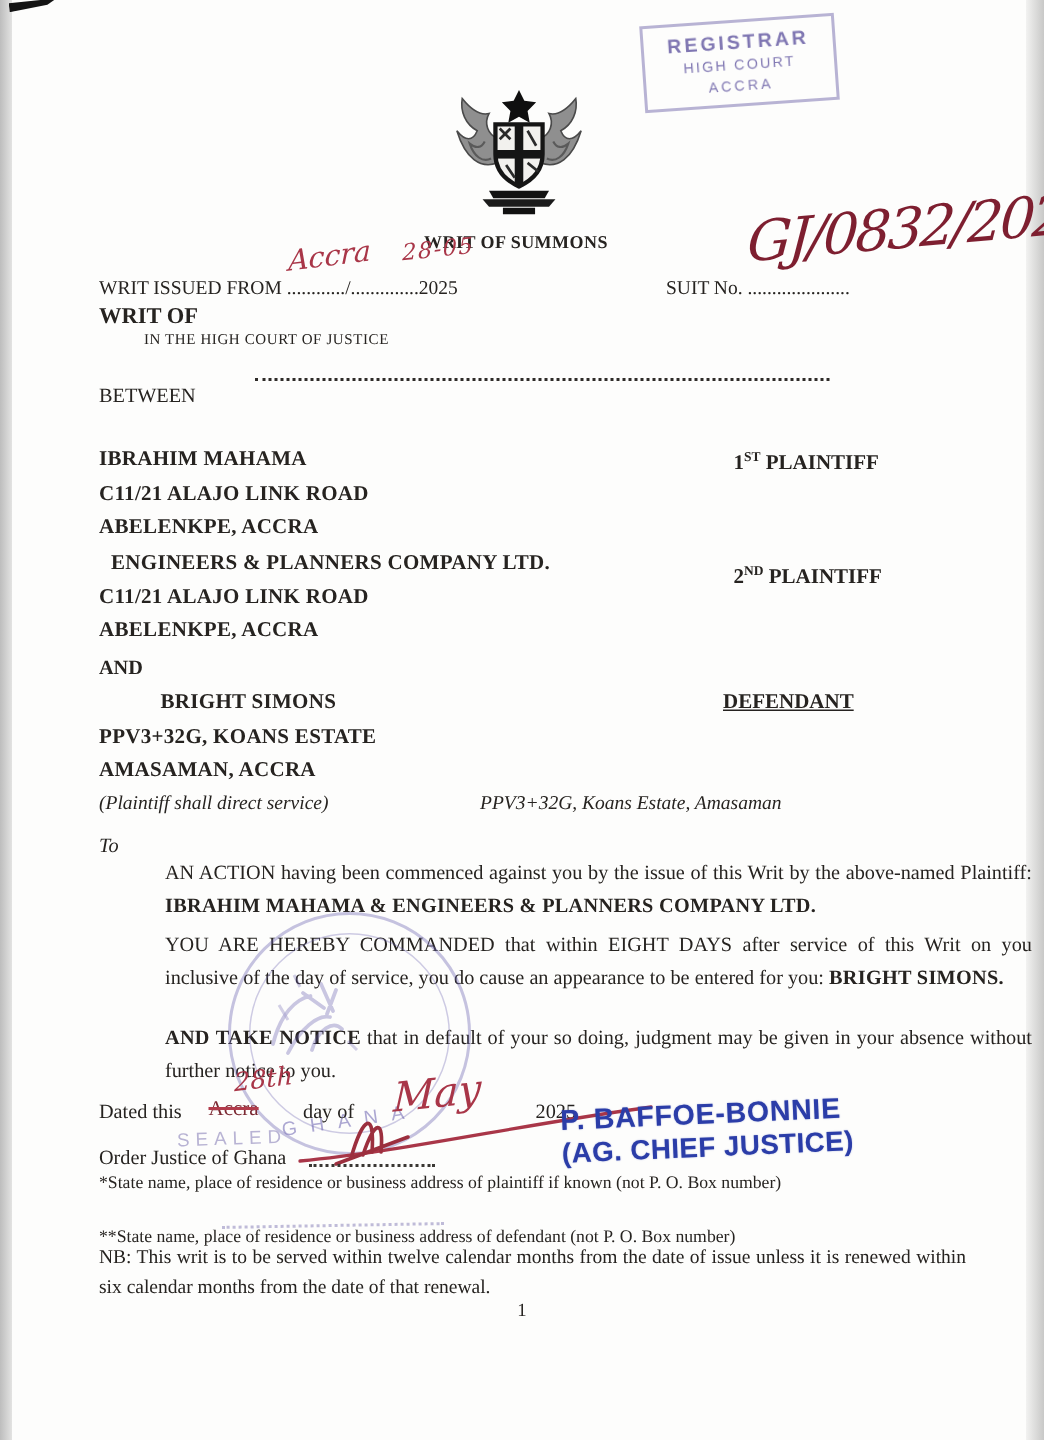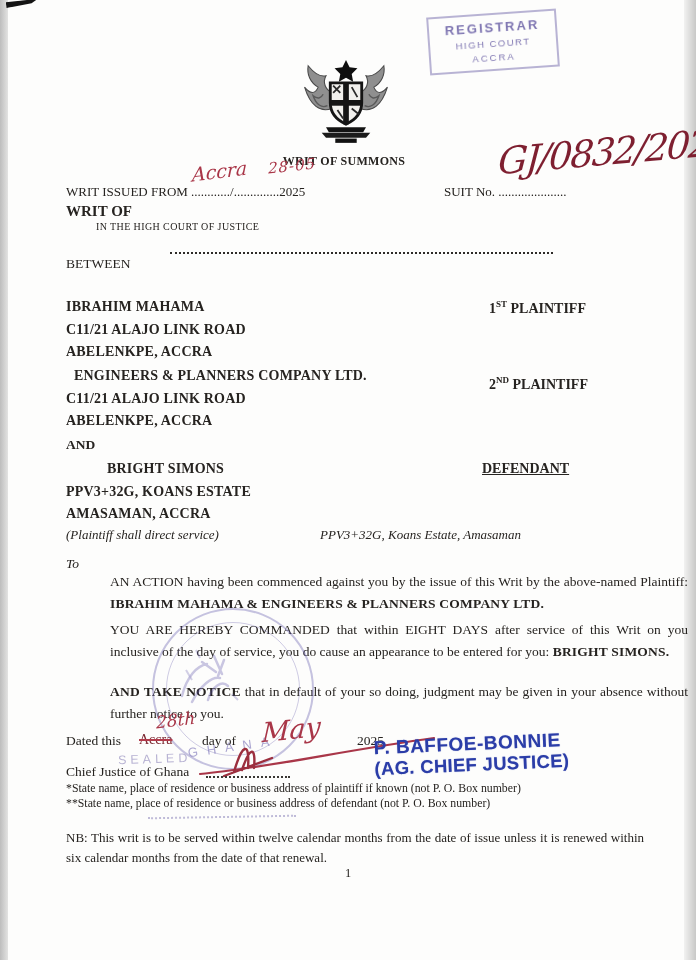--- a/index.html
+++ b/index.html
@@ -76,21 +76,21 @@
   
   .cj-stamp{left:374px;top:733px;transform:rotate(-2.5deg);
     font-family:"Liberation Sans",sans-serif;font-weight:bold;color:#2b3da8;
     text-shadow:0 0 1px rgba(43,61,168,.45);line-height:21px;white-space:nowrap;}
   .cj-stamp .s1{font-size:19px;letter-spacing:.5px;}
   .cj-stamp .s2{font-size:18.5px;letter-spacing:.3px;}
   .cj-line{left:66px;top:764px;font-size:13.5px;}
   .cj-dots{left:206px;top:766px;width:84px;height:10px;border-bottom:2px dotted #3a3733;}
   .footnote{left:66px;font-size:11.8px;}
   .fn1{top:781px;}
-  .fn2{top:796px;text-align:right;}
+  .fn2{top:817px;text-align:right;}
   .nb-para{left:66px;top:828px;width:578px;font-size:13px;line-height:19.5px;text-align:justify;}
   .page-number{left:0;top:866px;width:696px;text-align:center;font-size:12.5px;}
 </style>
 </head>
 <body>
 
 <div class="abs edge-left"></div>
 <div class="abs edge-right"></div>
 <div class="abs corner-wedge"></div>
 
@@ -201,21 +201,21 @@
     <path d="M4 48 C70 42 150 24 238 12" fill="none" stroke="#a93648" stroke-width="2.2" stroke-linecap="round"></path>
     <path d="M38 46 C46 18 54 14 52 42 M46 44 C54 20 60 20 58 42 M28 50 L76 32" fill="none" stroke="#9c2f3e" stroke-width="2.4" stroke-linecap="round"></path>
   </svg>
 </div>
 
 <div class="abs cj-stamp">
   <div class="s1">P. BAFFOE-BONNIE</div>
   <div class="s2">(AG. CHIEF JUSTICE)</div>
 </div>
 
-<div class="abs cj-line">Chief Justice of Ghana</div>
+<div class="abs cj-line">Order Justice of Ghana</div>
 <div class="abs cj-dots"></div>
 
 <div class="abs footnote fn1">*State name, place of residence or business address of plaintiff if known (not P. O. Box number)</div>
 <div class="abs footnote fn2">**State name, place of residence or business address of defendant (not P. O. Box number)</div>
 
 <div class="abs nb-para">NB: This writ is to be served within twelve calendar months from the date of issue unless it is renewed within six calendar months from the date of that renewal.</div>
 
 <div class="abs page-number">1</div>
 
 </body></html>

